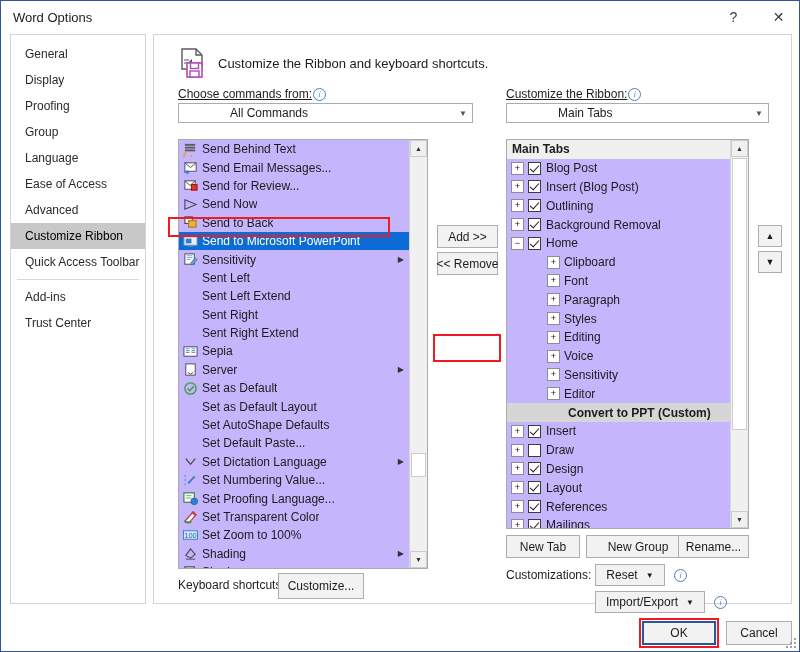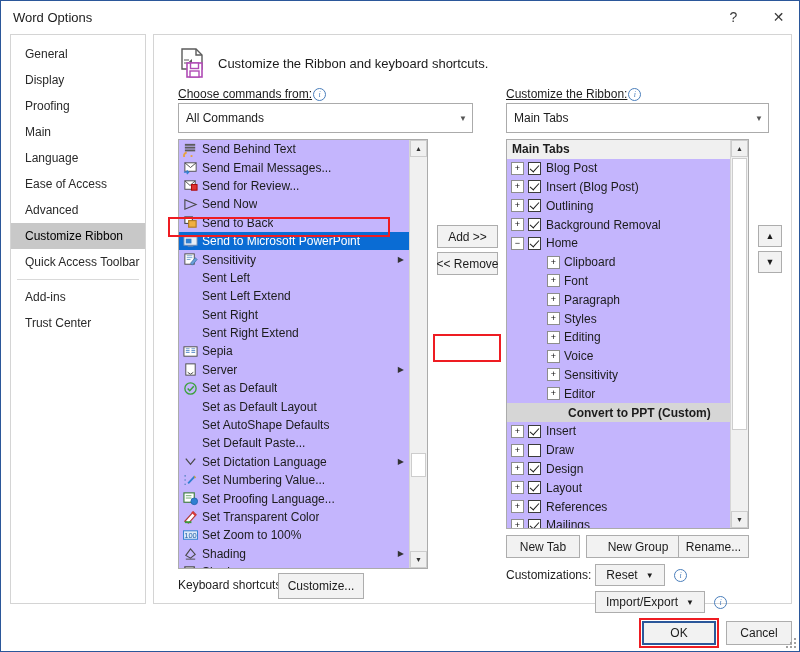--- a/index.html
+++ b/index.html
@@ -124,27 +124,28 @@
     text-align: center;
     vertical-align: 1px;
     margin-left: 1px;
     font-family: "Liberation Serif", serif;
     font-style: italic;
   }
 
   
   .combo {
     position: absolute;
-    height: 30px;
+    height: 20px;
     box-sizing: border-box;
     border: 1px solid #ababab;
     background: #ffffff;
     display: flex;
     align-items: center;
     cursor: default;
+    padding-left: 44px;
   }
   .combo .cval {
     flex: 1;
     padding-left: 7px;
     font-size: 12px;
     color: #1c1c1c;
     white-space: nowrap;
     overflow: hidden;
   }
   .combo .carrow {
@@ -393,21 +394,21 @@
     <div class="title-buttons">
       <div class="tbtn">?</div>
       <div class="tbtn close">✕</div>
     </div>
   </div>
 
   <div class="sidebar" id="sidebar">
       <div class="side-item">General</div>
       <div class="side-item">Display</div>
       <div class="side-item">Proofing</div>
-      <div class="side-item">Main</div>
+      <div class="side-item">Group</div>
       <div class="side-item">Language</div>
       <div class="side-item">Ease of Access</div>
       <div class="side-item">Advanced</div>
       <div class="side-item active">Customize Ribbon</div>
       <div class="side-item">Quick Access Toolbar</div>
       <div class="side-sep"></div>
       <div class="side-item">Add-ins</div>
       <div class="side-item">Trust Center</div>
     </div>
 

